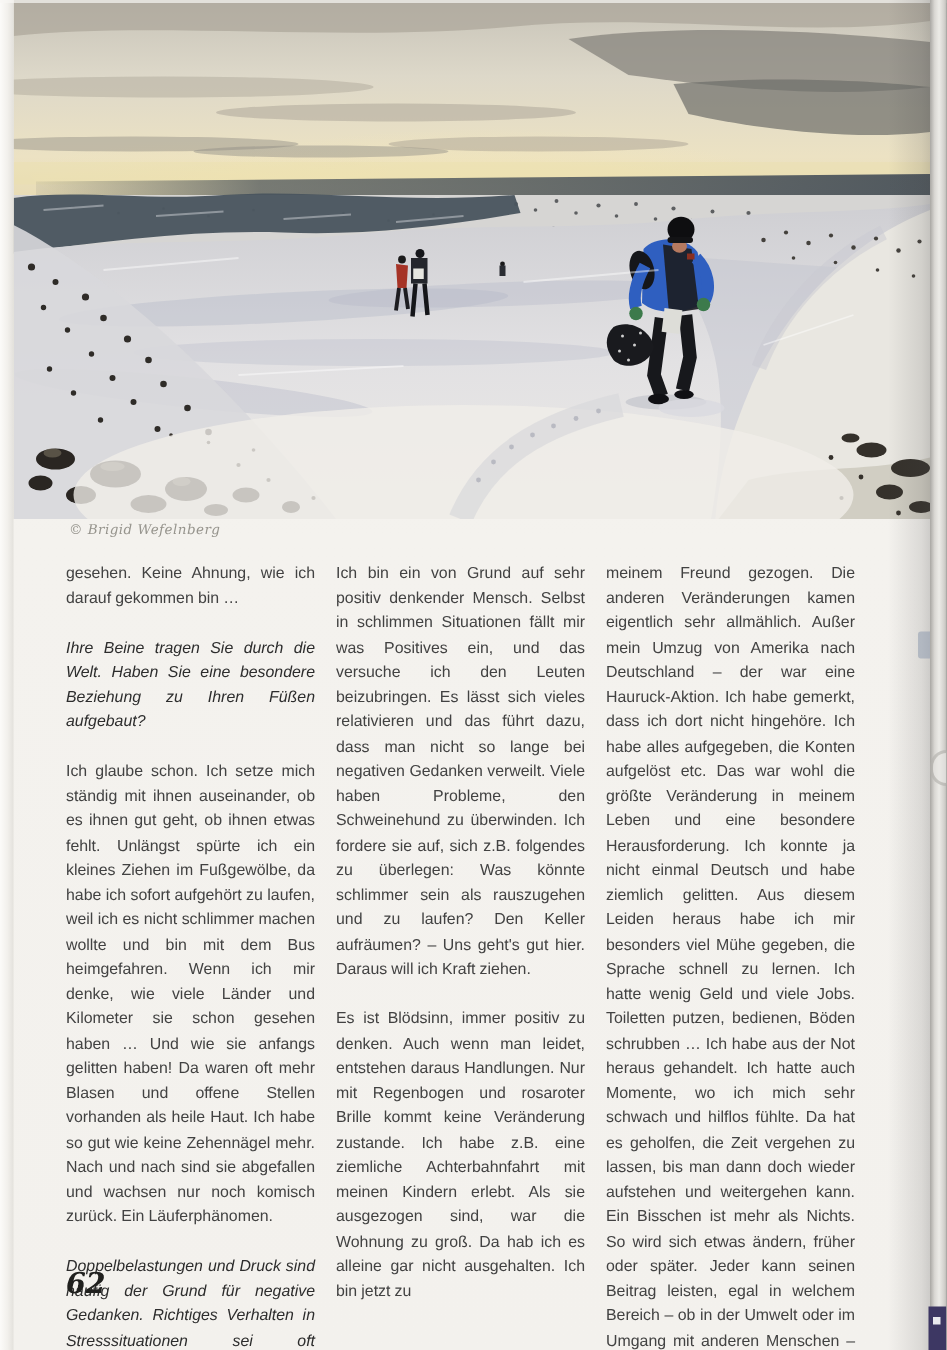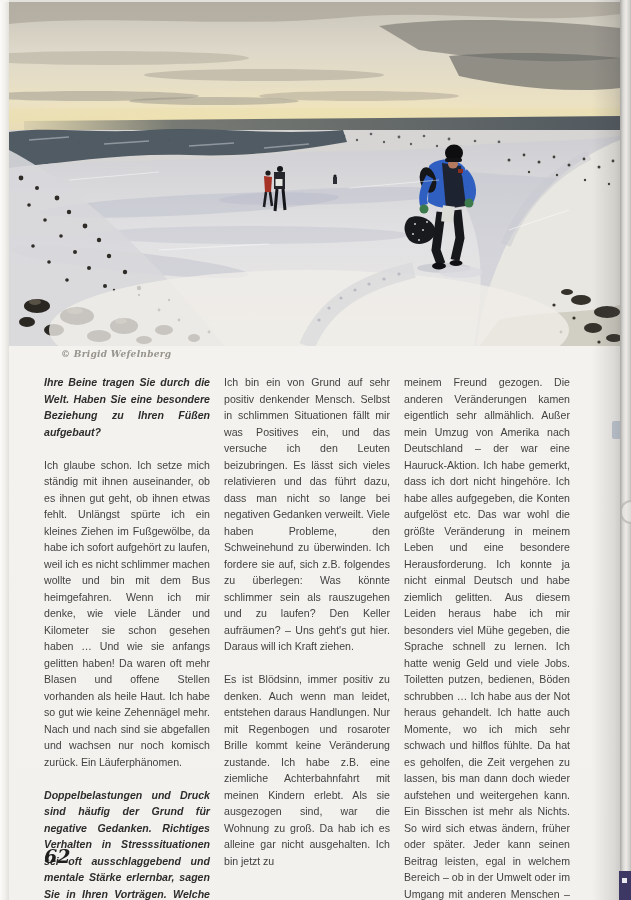--- a/index.html
+++ b/index.html
@@ -21,41 +21,40 @@
   .top-scan-line{
     position:absolute;left:0;top:0;width:100%;height:2px;
     background:#f8f7f4;opacity:.7;z-index:6;
   }
   .photo{
     position:absolute;left:9px;top:0;width:611px;height:346px;
     overflow:hidden;background:#dcd9cf;
   }
   .photo svg{display:block;width:100%;height:100%;}
   .credit{
-    position:absolute;left:61px;top:349px;
+    position:absolute;left:46px;top:349px;
     font-family:"DejaVu Serif", serif;font-style:italic;
     font-size:9px;color:#96948d;letter-spacing:.3px;
     z-index:3;
-    font-weight:bold;
   }
   .columns{
     position:absolute;left:44px;top:374px;width:527px;
     display:flex;gap:14px;z-index:3;
   }
   .col{
     width:166px;
     font-size:10.6px;line-height:16.5px;color:#424242;
     text-align:justify;
     hyphens:auto;-webkit-hyphens:auto;
     word-spacing:-0.2px;
   }
   .col p{margin:0 0 16.5px 0;}
   .col p:last-child{margin-bottom:0;}
   .col p.question{
-    font-weight:bold;font-style:italic;color:#2d2d2d;
+    font-weight:normal;font-style:italic;color:#2d2d2d;
   }
   .page-number{
     position:absolute;left:44px;top:845px;
     font-family:"DejaVu Serif", serif;font-style:italic;font-weight:bold;
     font-size:19px;color:#20201e;z-index:3;
   }
   .curl-shadow{
     position:absolute;right:11px;top:0;width:28px;height:100%;
     background:linear-gradient(90deg,rgba(70,70,72,0) 0%,rgba(70,70,72,0.14) 80%,rgba(70,70,72,0.22) 100%);
     z-index:7;pointer-events:none;
@@ -324,20 +323,21 @@
         <path d="M150,250 L260,244" stroke-width="1.2" fill="none"></path>
         <path d="M500,230 L560,210" stroke-width="1.2" fill="none"></path>
       </g>
     </svg>
   </div>
 
   <div class="credit">© Brigid Wefelnberg</div>
 
   <div class="columns">
     <div class="col">
+        <p class="body">gesehen. Keine Ahnung, wie ich darauf gekommen bin …</p>
         <p class="question">Ihre Beine tragen Sie durch die Welt. Haben Sie eine besondere Beziehung zu Ihren Füßen aufgebaut?</p>
         <p class="body">Ich glaube schon. Ich setze mich ständig mit ihnen auseinander, ob es ihnen gut geht, ob ihnen etwas fehlt. Unlängst spürte ich ein kleines Ziehen im Fußgewölbe, da habe ich sofort aufgehört zu laufen, weil ich es nicht schlimmer machen wollte und bin mit dem Bus heimgefahren. Wenn ich mir denke, wie viele Länder und Kilometer sie schon gesehen haben … Und wie sie anfangs gelitten haben! Da waren oft mehr Blasen und offene Stellen vorhanden als heile Haut. Ich habe so gut wie keine Zehennägel mehr. Nach und nach sind sie abgefallen und wachsen nur noch komisch zurück. Ein Läuferphänomen.</p>
         <p class="question">Doppelbelastungen und Druck sind häufig der Grund für negative Gedanken. Richtiges Verhalten in Stresssituationen sei oft ausschlaggebend und mentale Stärke erlernbar, sagen Sie in Ihren Vorträgen. Welche Praktiken wenden Sie an, wenn Sie spüren, dass sich Ihre Denkmuster dunkel färben?</p>
       </div>
     <div class="col">
         <p class="body">Ich bin ein von Grund auf sehr positiv denkender Mensch. Selbst in schlimmen Situationen fällt mir was Positives ein, und das versuche ich den Leuten beizubringen. Es lässt sich vieles relativieren und das führt dazu, dass man nicht so lange bei negativen Gedanken verweilt. Viele haben Probleme, den Schweinehund zu überwinden. Ich fordere sie auf, sich z.B. folgendes zu überlegen: Was könnte schlimmer sein als rauszugehen und zu laufen? Den Keller aufräumen? – Uns geht's gut hier. Daraus will ich Kraft ziehen.</p>
         <p class="body">Es ist Blödsinn, immer positiv zu denken. Auch wenn man leidet, entstehen daraus Handlungen. Nur mit Regenbogen und rosaroter Brille kommt keine Veränderung zustande. Ich habe z.B. eine ziemliche Achterbahnfahrt mit meinen Kindern erlebt. Als sie ausgezogen sind, war die Wohnung zu groß. Da hab ich es alleine gar nicht ausgehalten. Ich bin jetzt zu</p>
       </div>
     <div class="col">
         <p class="body">meinem Freund gezogen. Die anderen Veränderungen kamen eigentlich sehr allmählich. Außer mein Umzug von Amerika nach Deutschland – der war eine Hauruck-Aktion. Ich habe gemerkt, dass ich dort nicht hingehöre. Ich habe alles aufgegeben, die Konten aufgelöst etc. Das war wohl die größte Veränderung in meinem Leben und eine besondere Herausforderung. Ich konnte ja nicht einmal Deutsch und habe ziemlich gelitten. Aus diesem Leiden heraus habe ich mir besonders viel Mühe gegeben, die Sprache schnell zu lernen. Ich hatte wenig Geld und viele Jobs. Toiletten putzen, bedienen, Böden schrubben … Ich habe aus der Not heraus gehandelt. Ich hatte auch Momente, wo ich mich sehr schwach und hilflos fühlte. Da hat es geholfen, die Zeit vergehen zu lassen, bis man dann doch wieder aufstehen und weitergehen kann. Ein Bisschen ist mehr als Nichts. So wird sich etwas ändern, früher oder später. Jeder kann seinen Beitrag leisten, egal in welchem Bereich – ob in der Umwelt oder im Umgang mit anderen Menschen – dann wird sich etwas verändern.</p>

